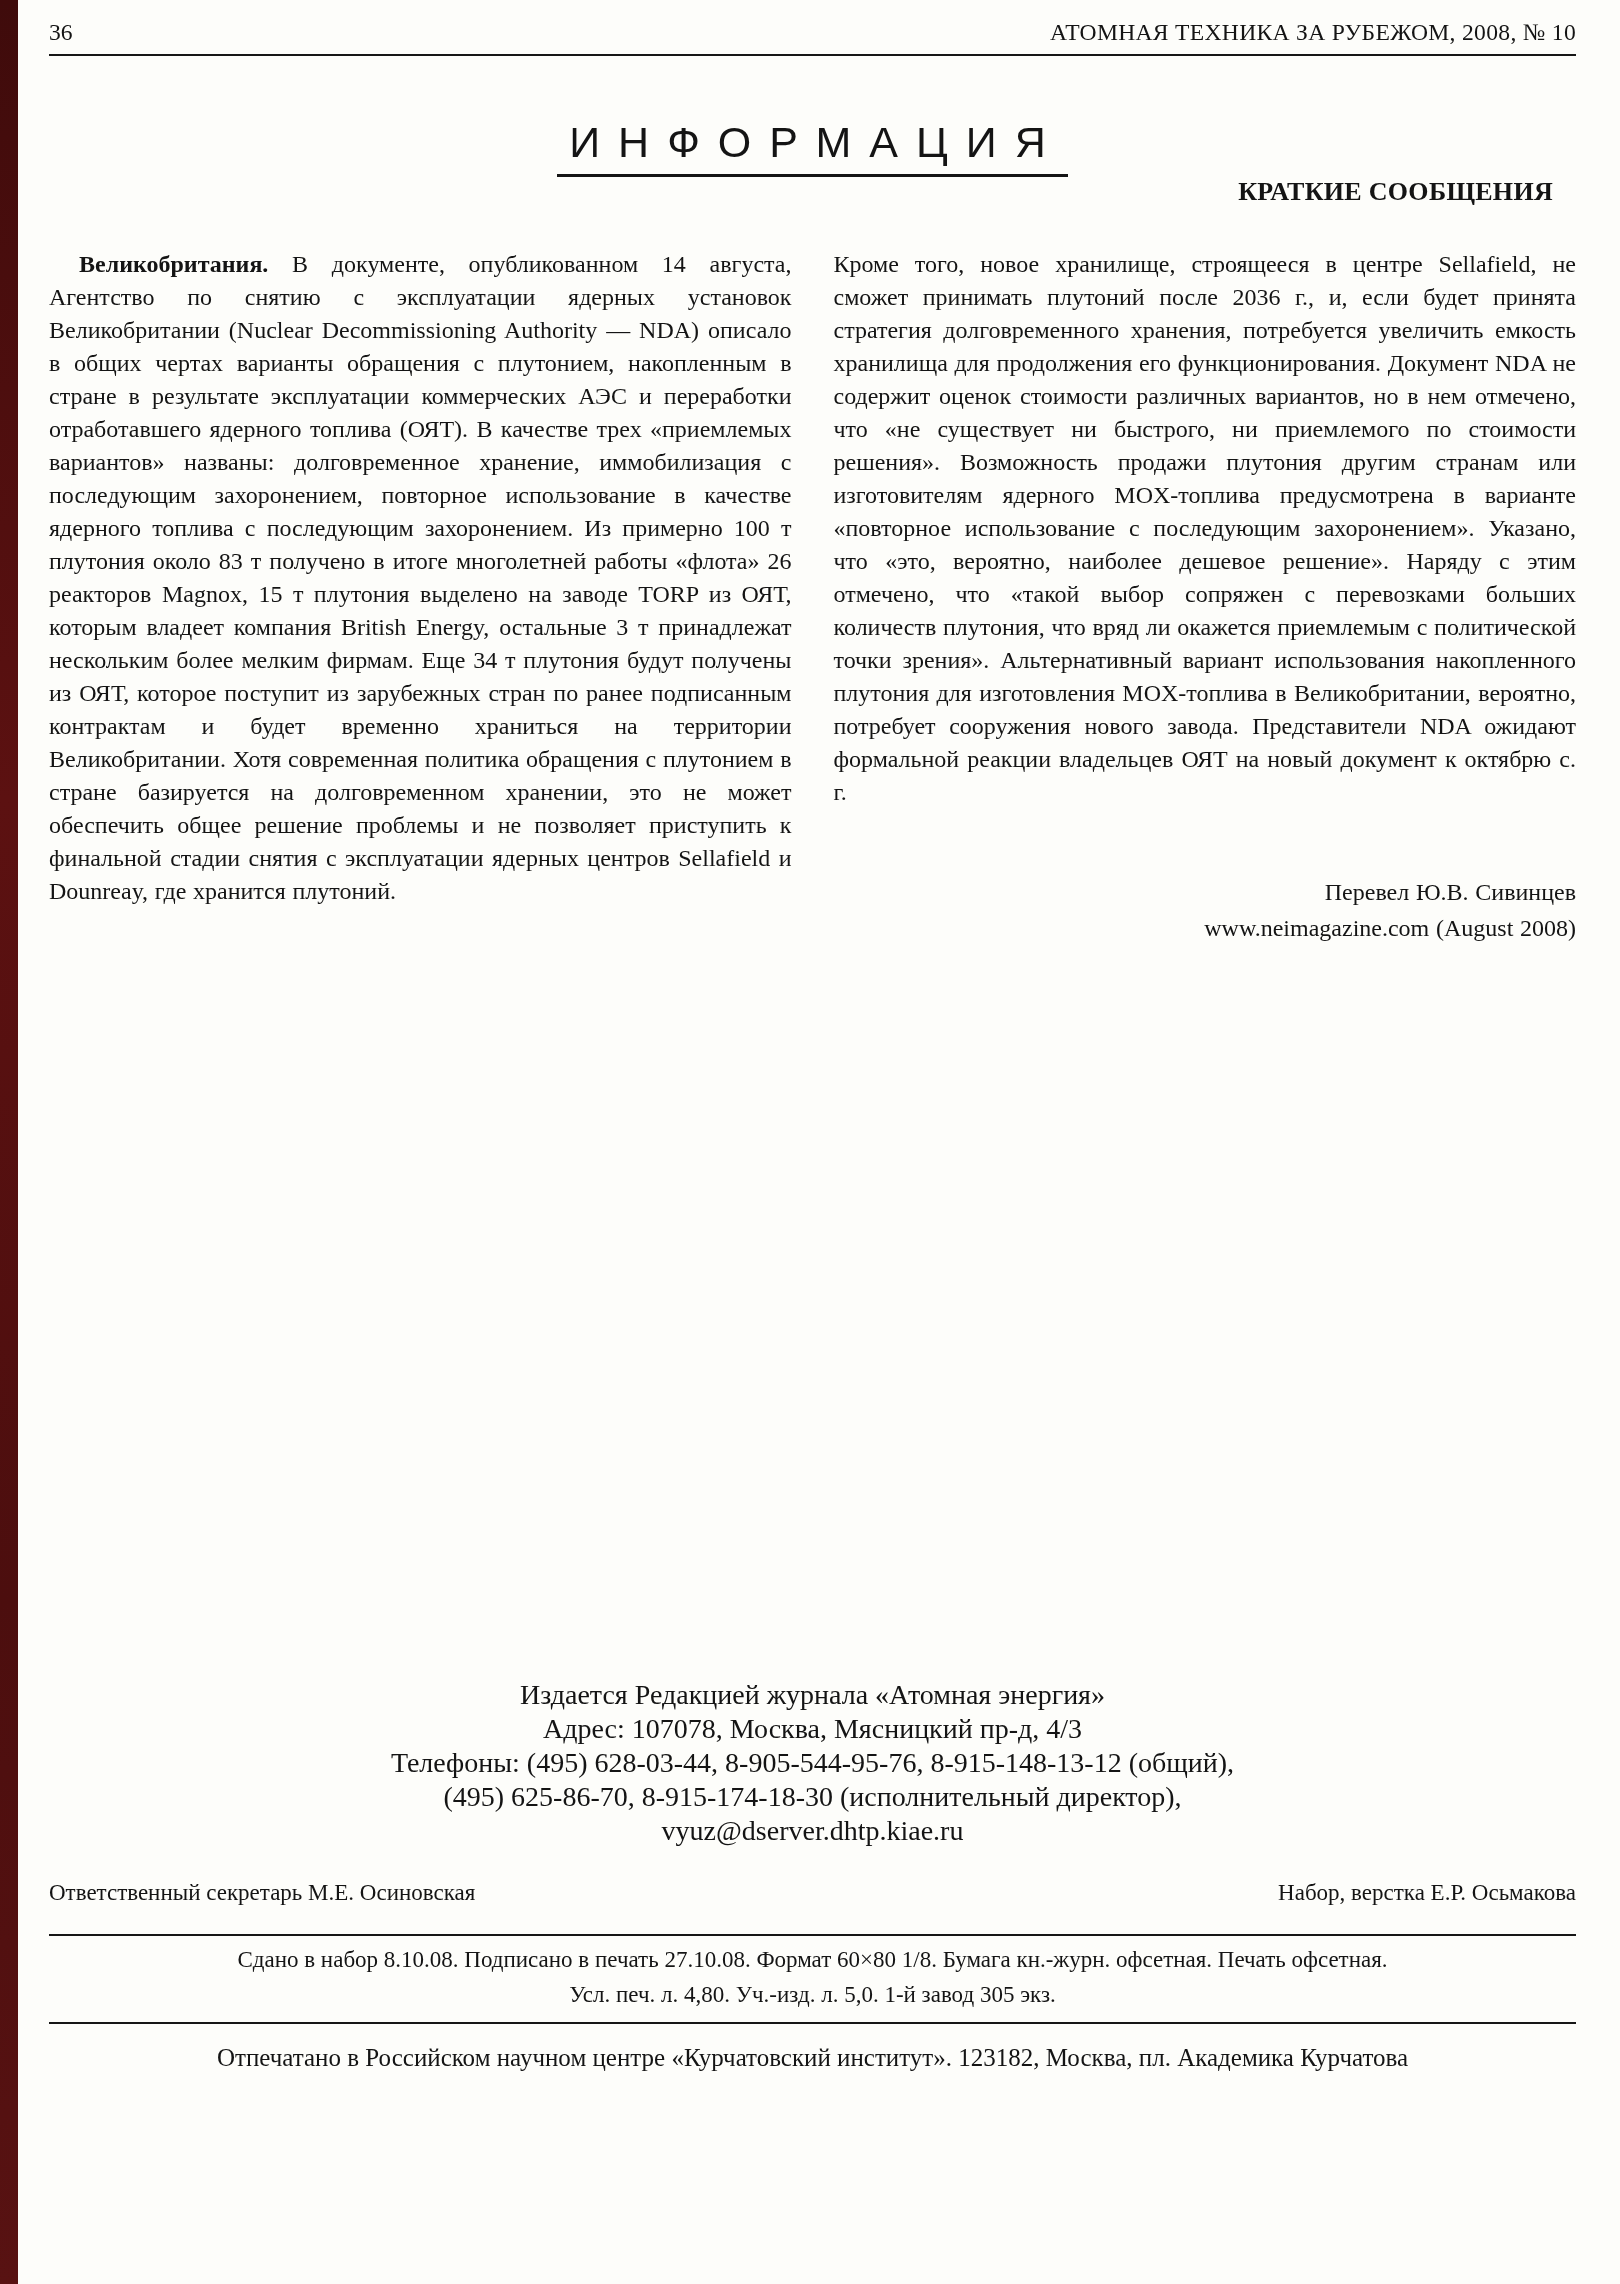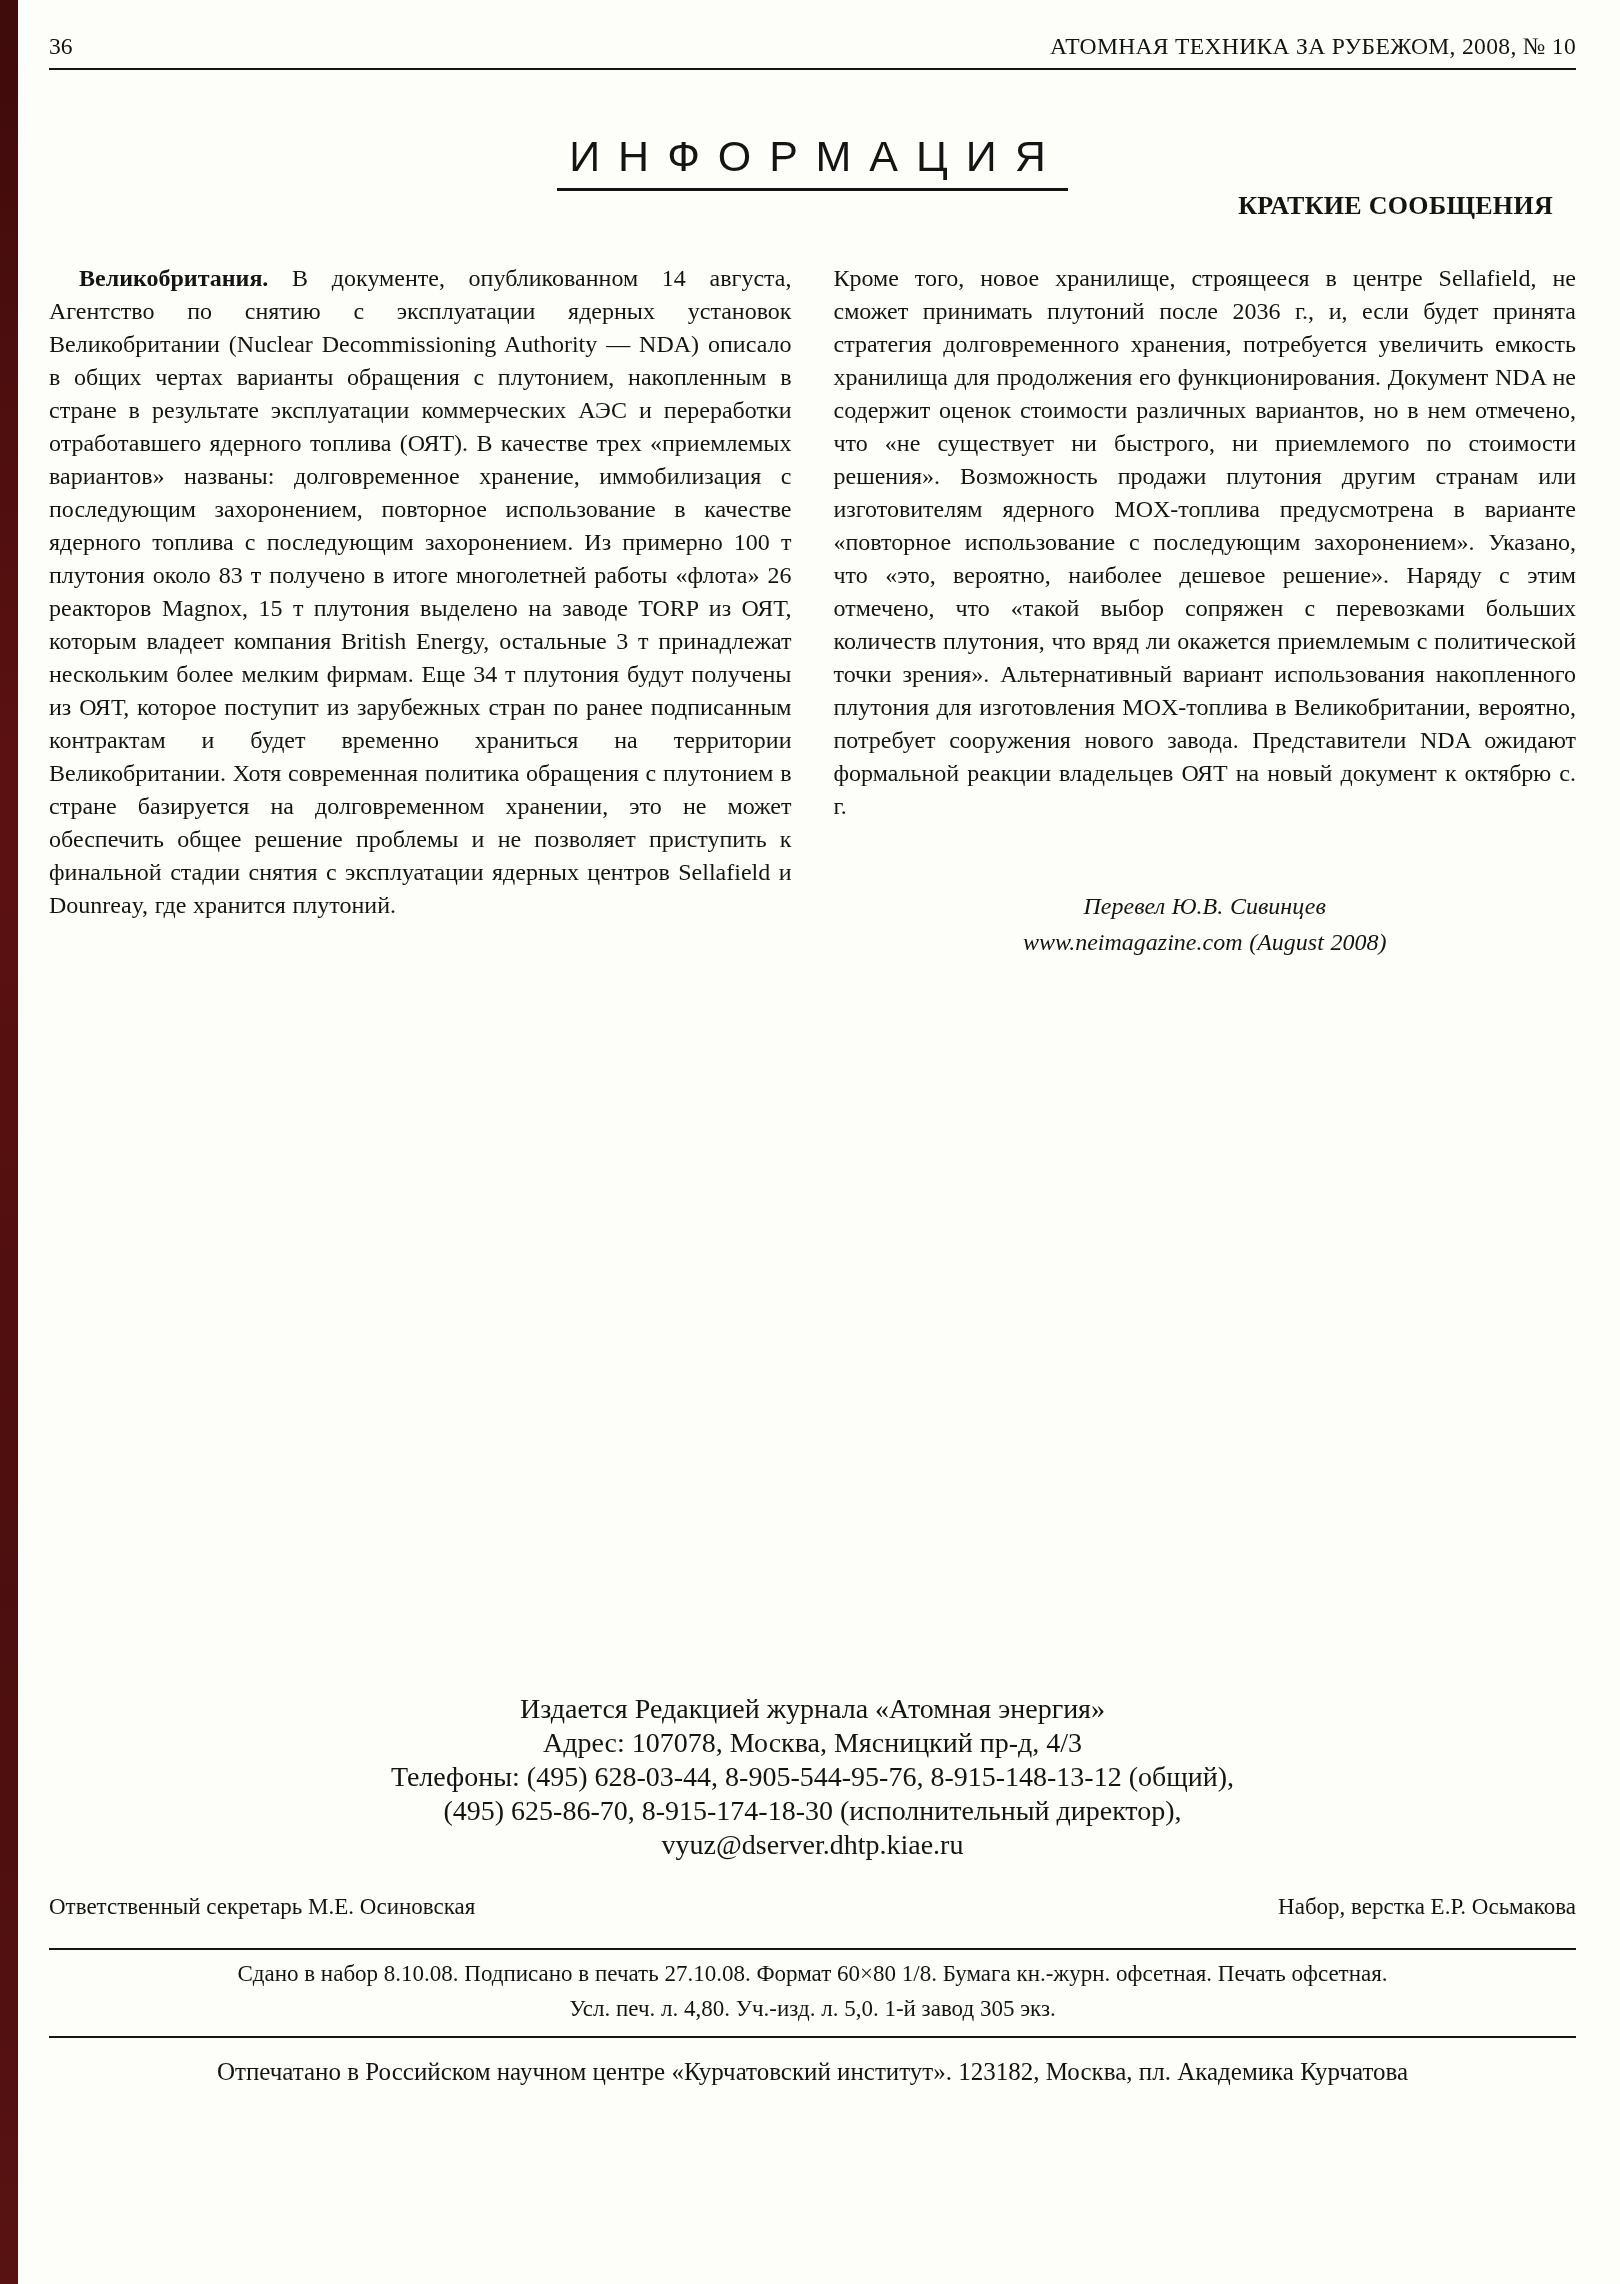--- a/index.html
+++ b/index.html
@@ -8,21 +8,21 @@
     width:1621px; height:2284px;
     position:relative; overflow:hidden;
     background:#fdfdfa;
     color:#141414;
     font-family:"Liberation Serif", serif;
   }
   .scan-bar {
     position:absolute; left:0; top:0; width:18px; height:2284px;
     background:linear-gradient(180deg,#3f0b0b 0%,#5c1111 35%,#4c0e0e 70%,#581212 100%);
   }
-  .content { padding:23px 45px 0 49px; }
+  .content { padding:9px 45px 0 49px; }
 
   
   .page-header {
     display:flex; justify-content:space-between; align-items:baseline;
     font-size:23.6px; line-height:30px; padding-top:8px;
   }
   .journal-title { letter-spacing:0.3px;margin-left:8px; }
   .header-rule { border:none; border-top:2px solid #161616; margin-top:6.8px; }
 
   
@@ -51,22 +51,21 @@
   .col {
     flex:1 1 0;
     font-size:24px; line-height:33px;
     text-align:justify;
     word-spacing:0.7px;
   }
   .col p.indent { text-indent:30px; }
   .lead { font-weight:700; }
   .signature {
     margin-top:65px;
-    text-align:center;
-    font-style:italic;
+    text-align:right;
     font-size:24px; line-height:36px;
   }
 
   
   .footer-center { text-align:center; font-size:28px; line-height:34px; margin-top:4px; }
   .staff-line {
     display:flex; justify-content:space-between; gap:115px;
     font-size:23px; margin-top:32px;
   }
   .rule { border:none; border-top:2px solid #161616; }

